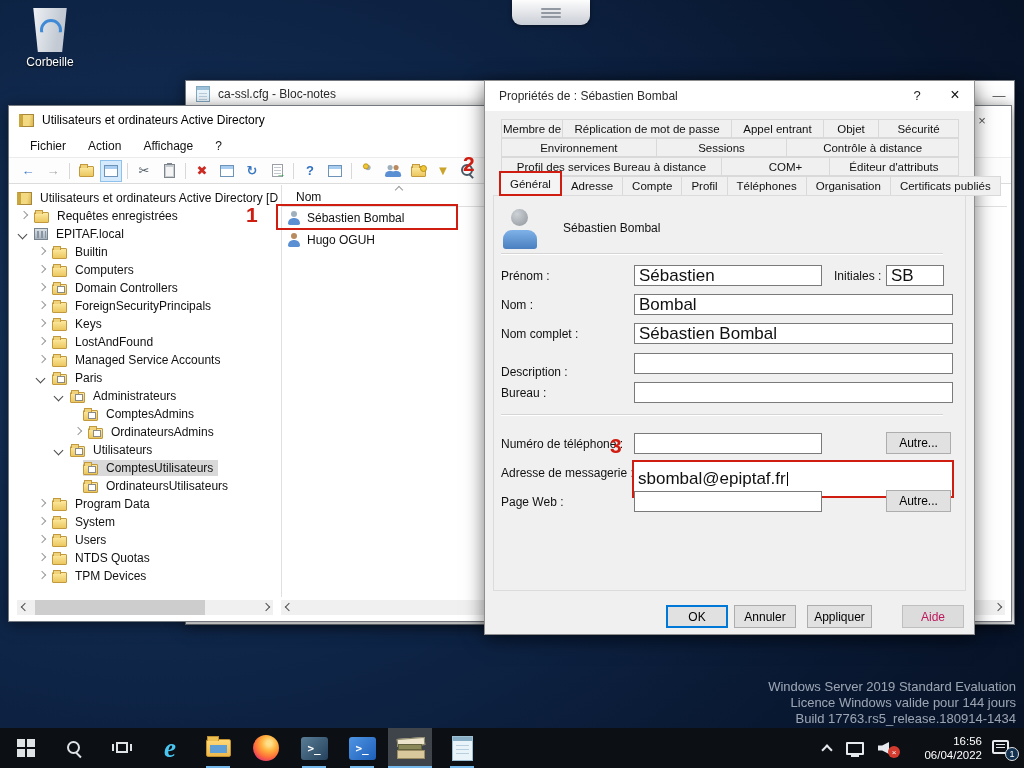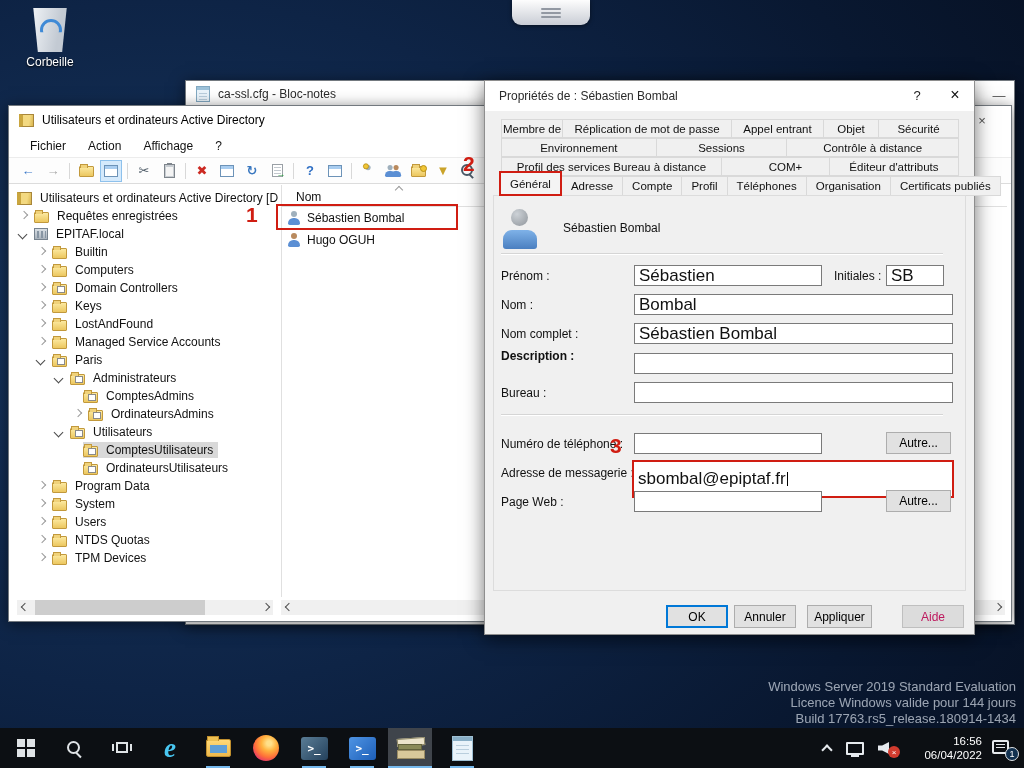--- a/index.html
+++ b/index.html
@@ -378,20 +378,25 @@
         <span class="lbl">Computers</span>
       </div>
       <div class="trow lv2">
         <span class="chev closed"></span>
         <span class="ico ico-folder ico-ou"></span>
         <span class="lbl">Domain Controllers</span>
       </div>
       <div class="trow lv2">
         <span class="chev closed"></span>
         <span class="ico ico-folder"></span>
+        <span class="lbl">ForeignSecurityPrincipals</span>
+      </div>
+      <div class="trow lv2">
+        <span class="chev closed"></span>
+        <span class="ico ico-folder"></span>
         <span class="lbl">Keys</span>
       </div>
       <div class="trow lv2">
         <span class="chev closed"></span>
         <span class="ico ico-folder"></span>
         <span class="lbl">LostAndFound</span>
       </div>
       <div class="trow lv2">
         <span class="chev closed"></span>
         <span class="ico ico-folder"></span>
@@ -537,21 +542,21 @@
   <span class="frow-label" style="top:217px;">Nom :</span>
   <div class="inp" style="left:149px; top:213px; width:319px;">
       <span>Bombal</span>
     </div>
 
   <span class="frow-label" style="top:246px;">Nom complet :</span>
   <div class="inp" style="left:149px; top:242px; width:319px;">
       <span>Sébastien Bombal</span>
     </div>
 
-  <span class="frow-label" style="top:268px;font-weight:bold;">Description :</span>
+  <span class="frow-label" style="top:284px;">Description :</span>
   <div class="inp" style="left:149px; top:272px; width:319px;"></div>
 
   <span class="frow-label" style="top:305px;">Bureau :</span>
   <div class="inp" style="left:149px; top:301px; width:319px;"></div>
 
   <div class="dsep" style="top:333px;"></div>
 
   <span class="frow-label" style="top:356px;">Numéro de téléphone :</span>
   <div class="inp" style="left:149px; top:352px; width:188px;"></div>
   <button class="btn" style="left:401px; top:351px; width:65px; height:22px;">Autre...</button>

